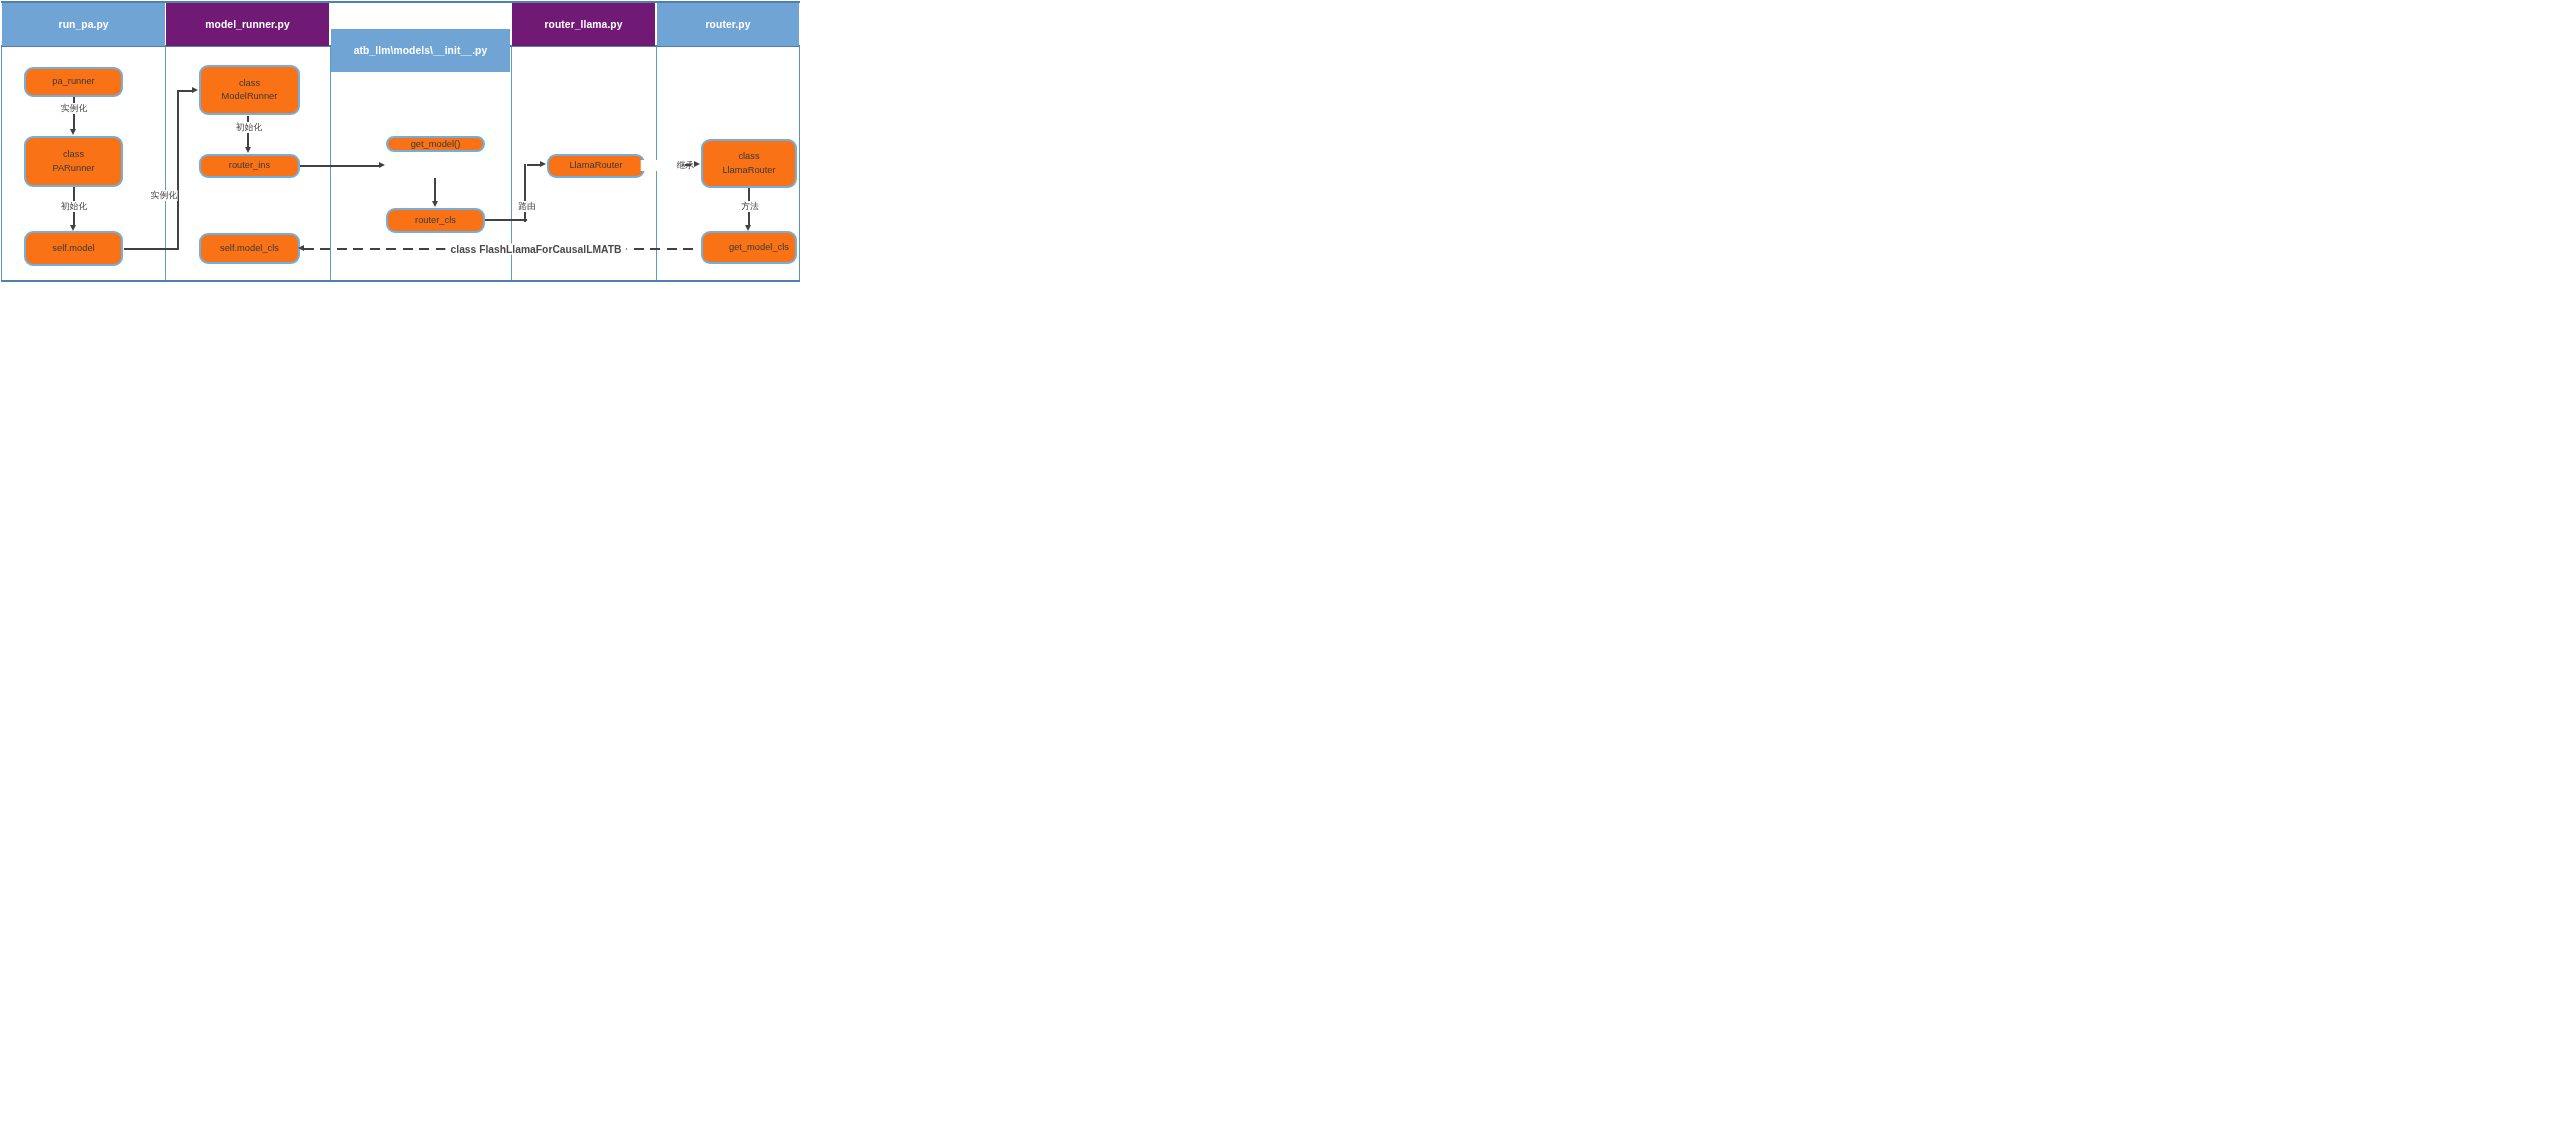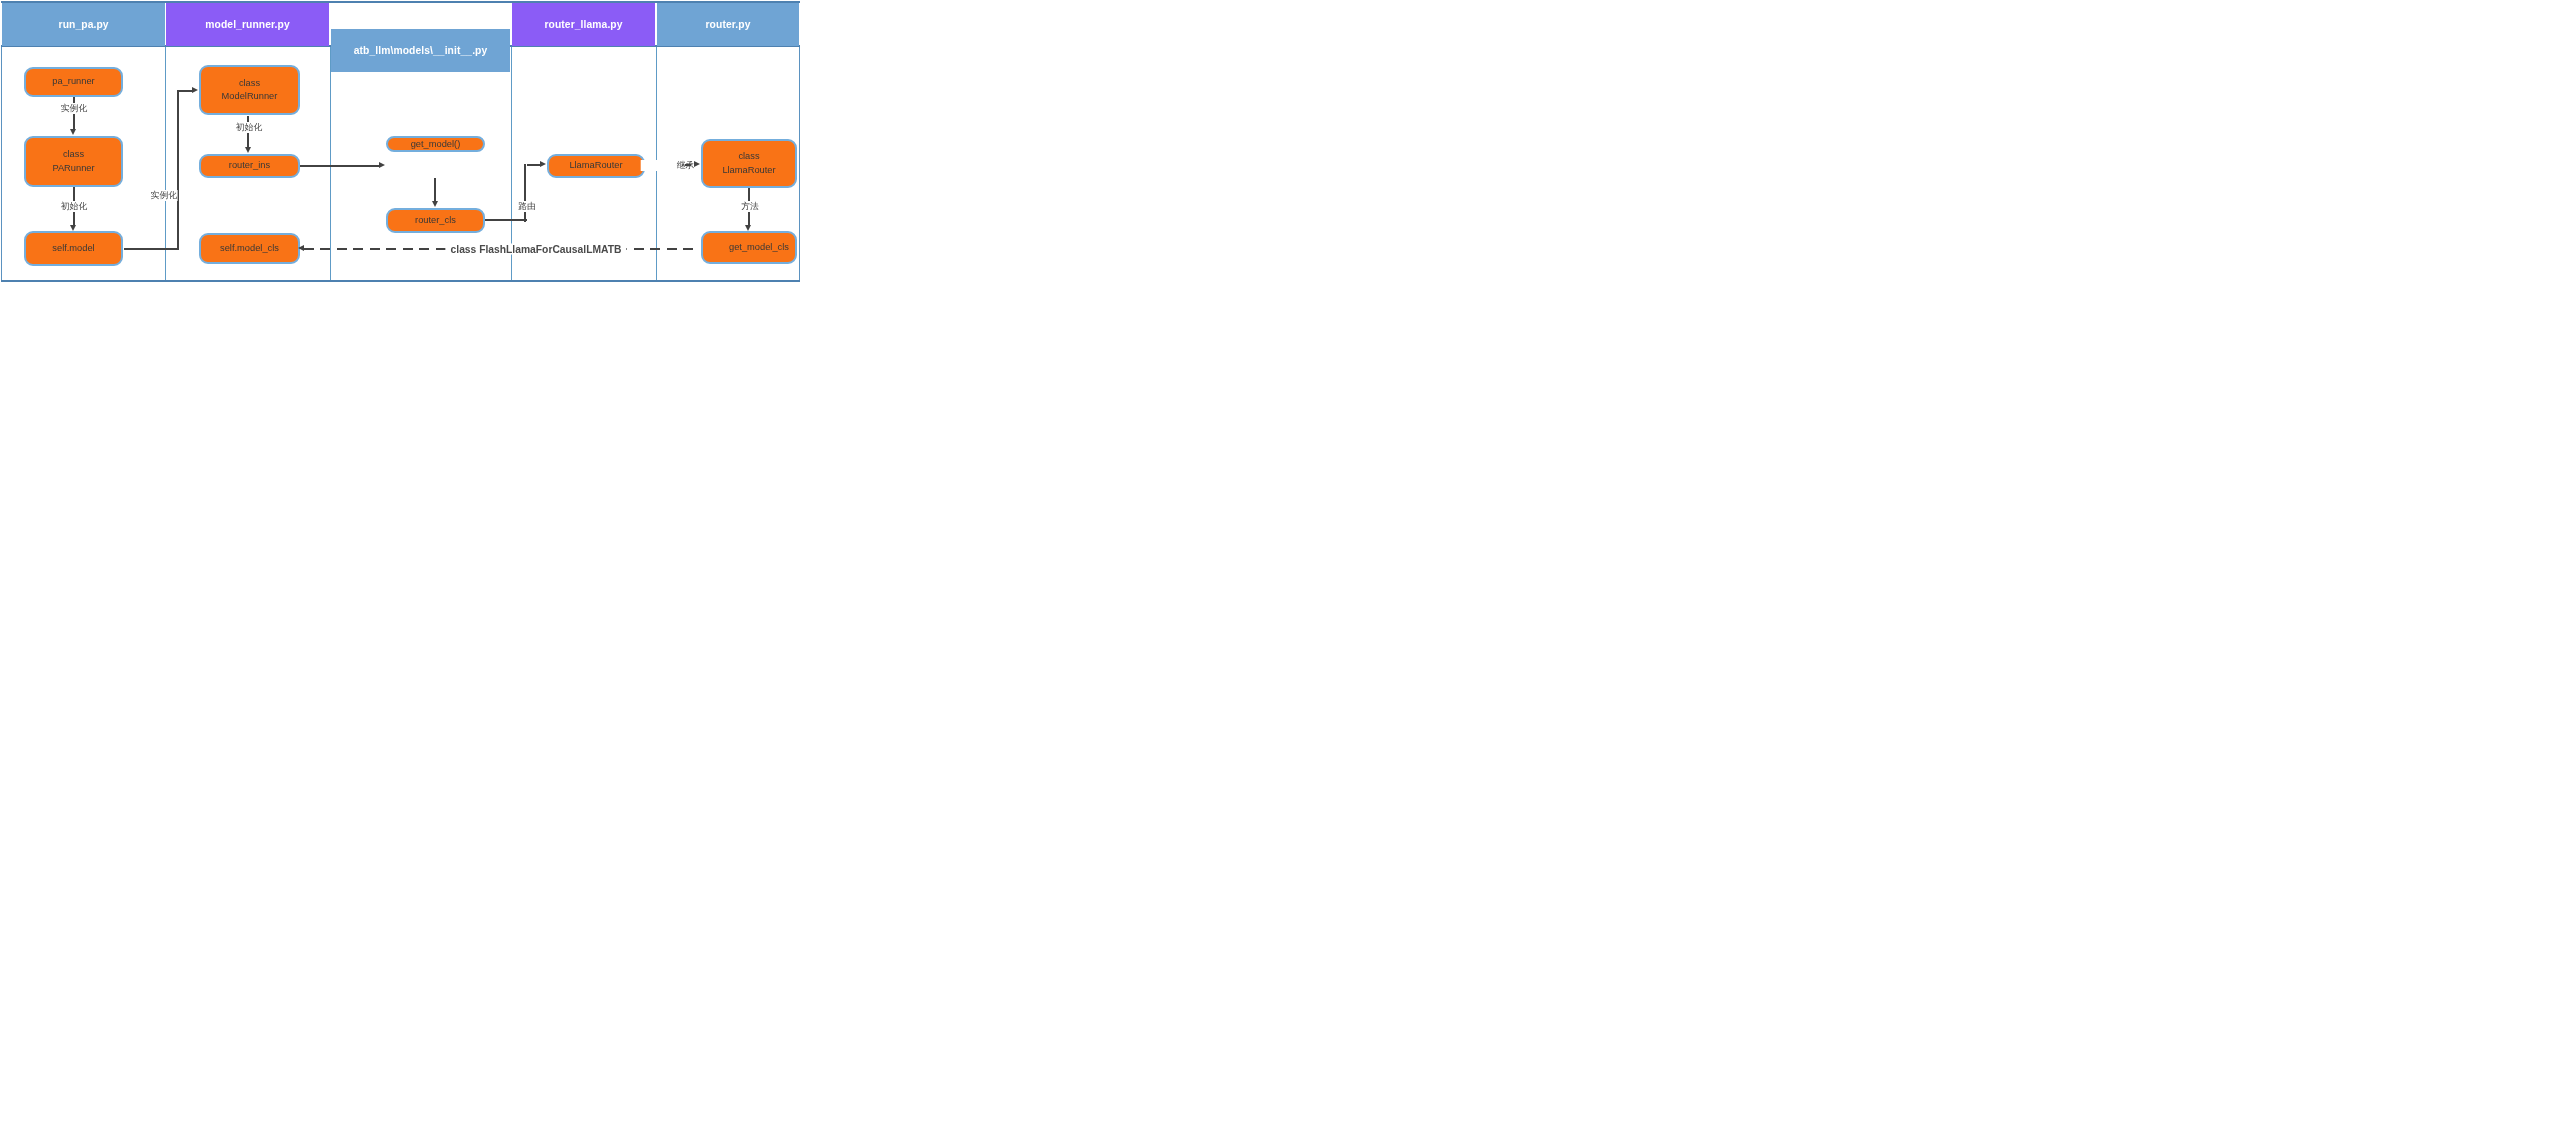--- a/index.html
+++ b/index.html
@@ -10,21 +10,21 @@
   
   .bar{position:absolute;background:#4E81B0;}
   .frame-side{position:absolute;width:1px;background:#5B92C0;}
   .divider{position:absolute;width:1px;background:#5E9BC6;}
   
   .hcell{
     position:absolute;top:2.6px;height:43px;display:flex;align-items:center;justify-content:center;
     color:#ffffff;font-weight:bold;font-size:10.3px;letter-spacing:0.1px;
   }
   .c-blue{background:#6FA4D4;}
-  .c-green{background:#8b5cf6;}
+  .c-green{background:#701a75;}
   
   .node{
     position:absolute;box-sizing:border-box;background:#f97316;border:2.6px solid #74AEDD;border-radius:9px;
     display:flex;flex-direction:column;align-items:center;justify-content:center;
     font-size:9.3px;color:#383838;text-align:center;line-height:1.4;
   }
   
   .ln{position:absolute;background:#424242;}
   .dash{position:absolute;height:2.1px;background:repeating-linear-gradient(90deg,#424242 0 9.8px,transparent 9.8px 16.5px);}
   .dash-short{position:absolute;height:2.1px;background:#424242;}

